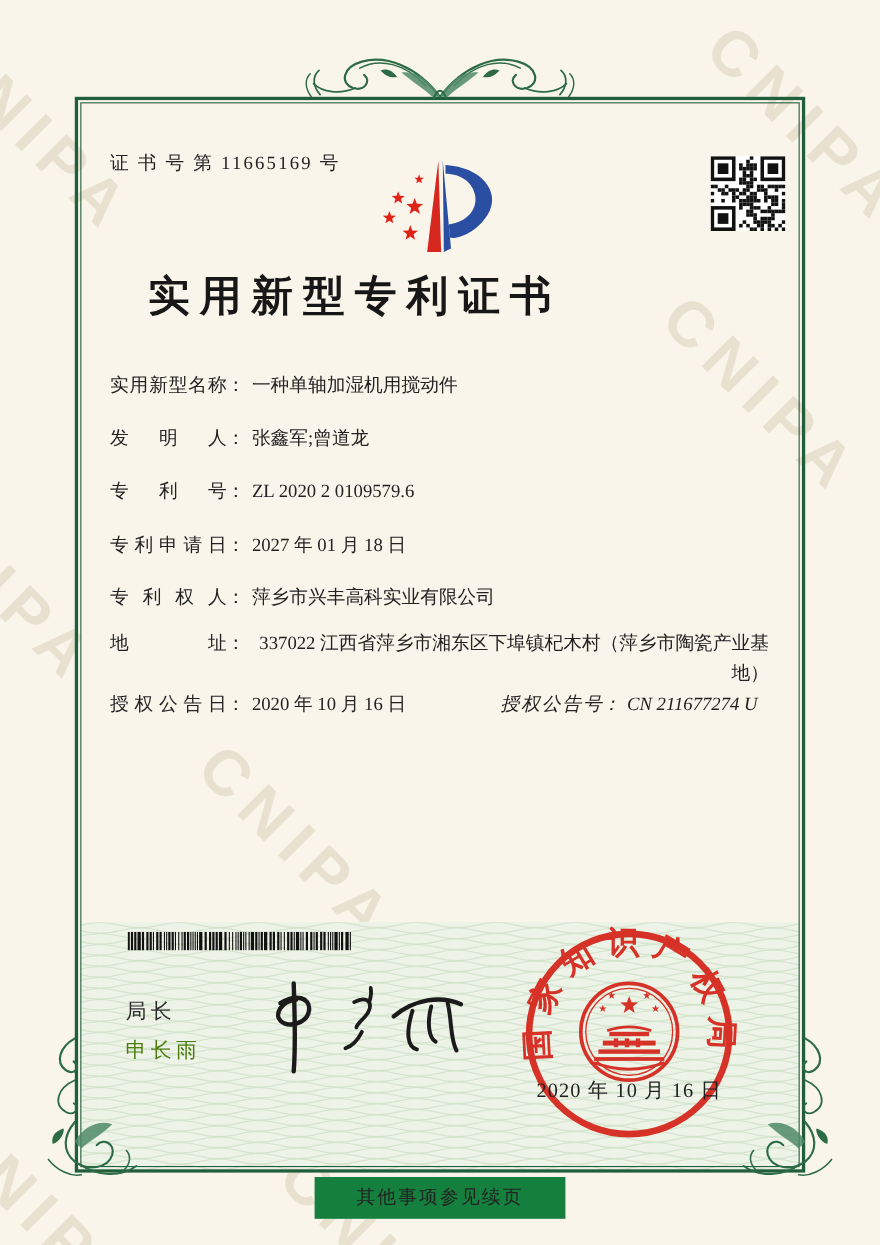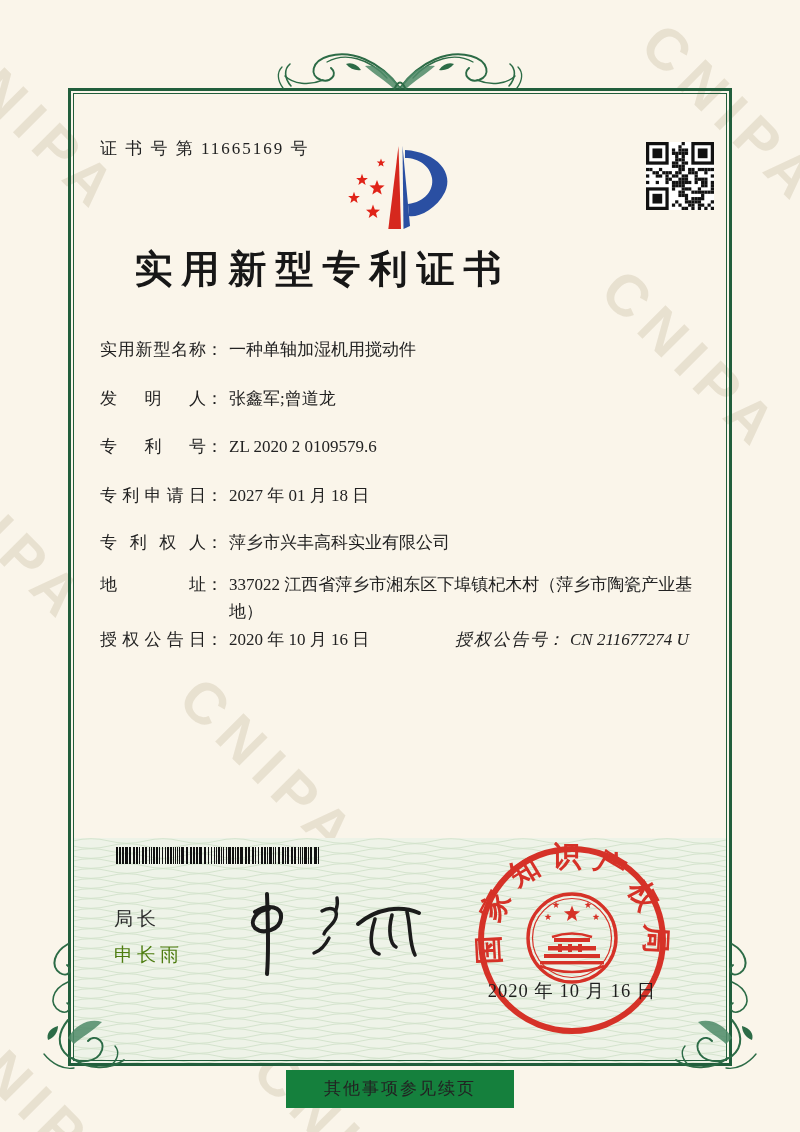--- a/index.html
+++ b/index.html
@@ -14,21 +14,21 @@
   .border-inner{position:absolute;left:2px;top:2px;right:2px;bottom:2px;border:1px solid #215e3c;}
   .orn{position:absolute;z-index:4;}
   .content{position:absolute;z-index:5;}
   .cert-no{left:100px;top:137px;font-size:17px;letter-spacing:2px;}
   .title{left:0;top:244px;width:645px;text-align:center;font-size:38px;font-weight:bold;
          letter-spacing:9px;color:#171717;}
   .frow{left:100px;width:610px;font-size:17px;line-height:27px;display:flex;}
   .flabel{display:inline-block;width:106px;text-align:justify;text-align-last:justify;
           -moz-text-align-last:justify;flex:none;}
   .fcolon{flex:none;margin-right:6px;}
-  .fvalue{max-width:470px;}
+  .fvalue{max-width:470px;text-align:right;}
   .grant2{position:absolute;left:355px;top:0;display:flex;font-size:17px;font-style:italic;}
   .paras{left:100px;top:657px;width:604px;font-size:17px;line-height:31.5px;
          text-align:justify;}
   .paras p{margin:0;text-indent:34px;}
   .sig-title{left:114px;top:906px;font-size:19px;letter-spacing:4px;z-index:6;
              font-family:"Liberation Sans","DejaVu Sans",sans-serif;color:#2b2b2b;}
   .sig-name{left:114px;top:942px;font-size:19px;letter-spacing:4px;z-index:6;
             font-family:"Liberation Sans","DejaVu Sans",sans-serif;color:#4d7c0f;}
   .page-info{left:0;top:1031px;width:800px;text-align:center;font-size:15px;
              letter-spacing:2px;z-index:6;}

